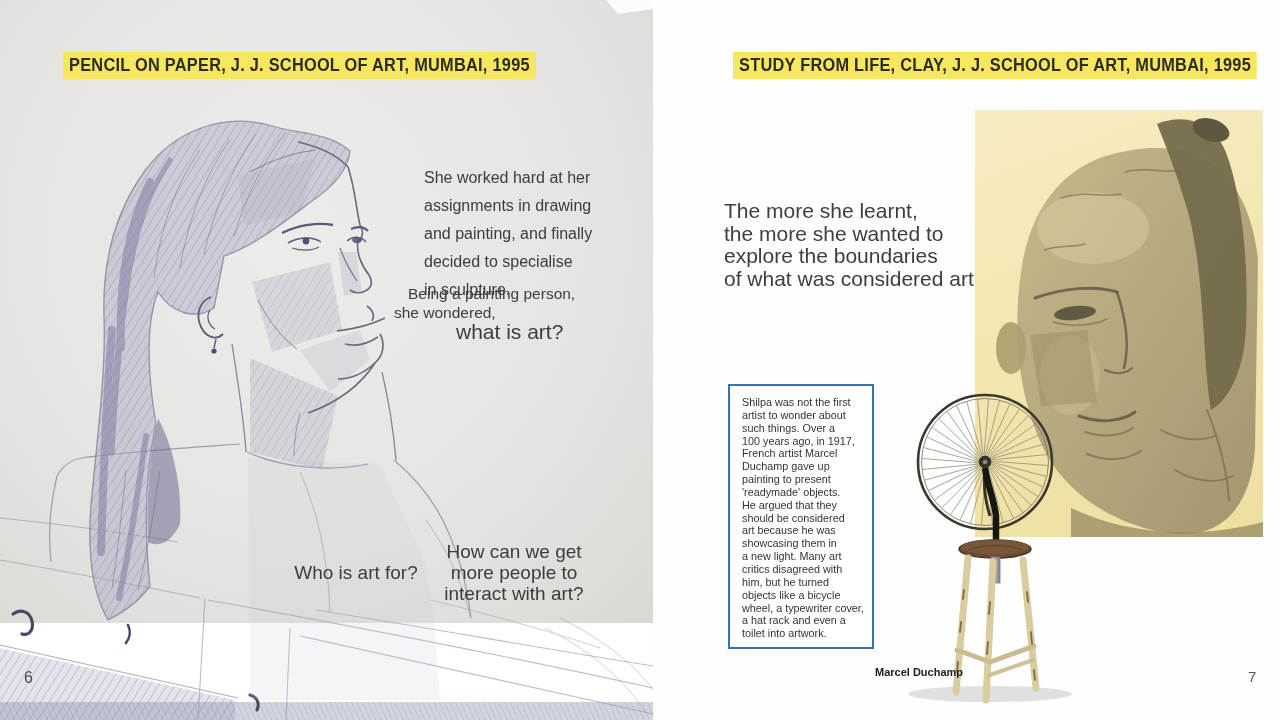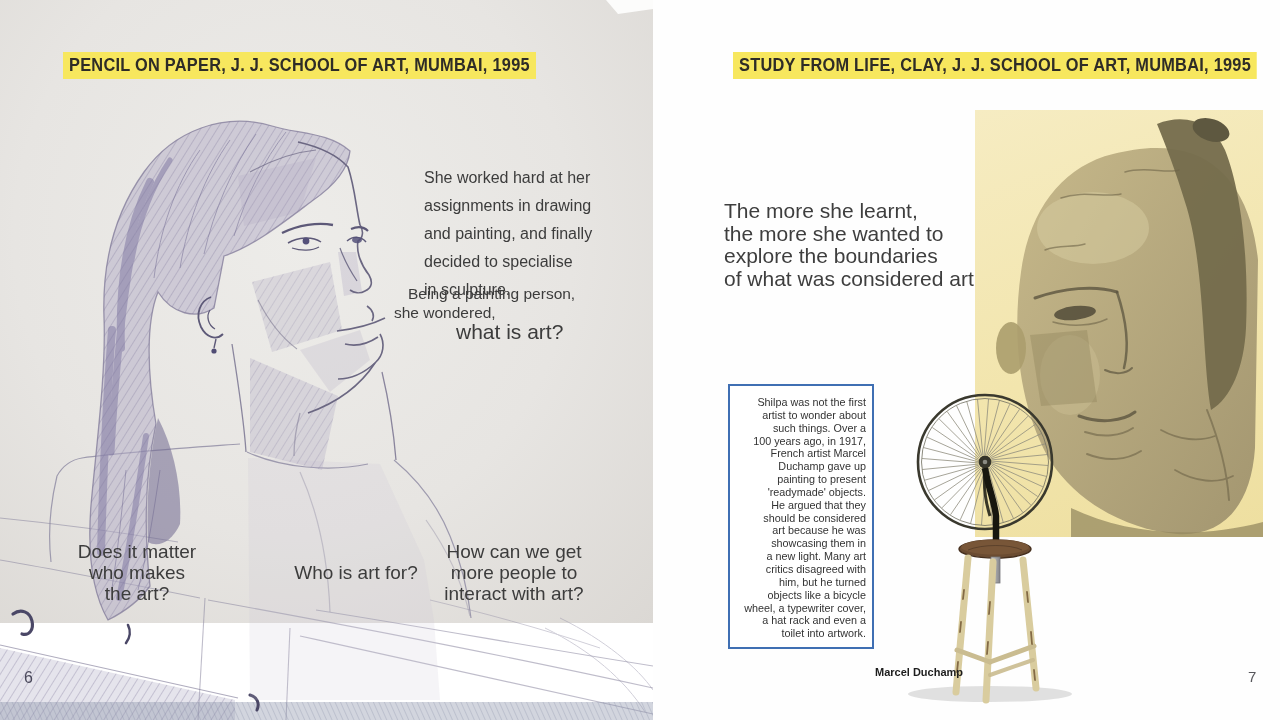--- a/index.html
+++ b/index.html
@@ -33,21 +33,21 @@
   #page6{left:24px;top:669px;}
   #page7{left:1248px;top:668px;color:#57575c;font-size:15px;}
   
   #right-page{position:absolute;left:653px;top:0;width:627px;height:720px;background:#fefefe;}
   #intro{left:724px;top:200px;font-size:21px;line-height:22.5px;color:#3e3e3e;}
   #sidebar-box{
     position:absolute;left:728px;top:384px;width:146px;height:265px;
     border:2px solid var(--border-blue);background:#fff;box-sizing:border-box;
     padding:10px 6px 6px 12px;
   }
-  #sidebar-text{font-size:10.8px;line-height:12.85px;color:#333;text-align:right;}
+  #sidebar-text{font-size:10.8px;line-height:12.85px;color:#333;}
   #photo{
     position:absolute;left:975px;top:110px;width:288px;height:427px;
     background:linear-gradient(160deg,#f6ecc2 0%,#f2e5ad 55%,#eedfa0 100%);
     z-index:1;
   }
   #wheel-wrap{position:absolute;left:890px;top:370px;width:220px;height:340px;z-index:2;}
   #caption{position:absolute;left:875px;top:666px;font-size:11px;font-weight:bold;color:#1d1d1d;z-index:3;}
 </style>
 </head>
 <body>
@@ -182,23 +182,20 @@
     <div class="body-text pre" id="left-para1">She worked hard at her
 assignments in drawing
 and painting, and finally
 decided to specialise
 in sculpture.</div>
 
     <div class="body-text" id="curious-l1">Being a painting person,</div>
     <div class="body-text" id="curious-l2">she wondered,</div>
     <div class="body-text" id="what-is-art">what is art?</div>
 
-    <div class="body-text pre question" id="q1">Does it matter
-who makes
-the art?</div>
     <div class="body-text question" id="q2">Who is art for?</div>
     <div class="body-text pre question" id="q3">How can we get
 more people to
 interact with art?</div>
 
     <div class="pagenum" id="page6">6</div>
   </div>
 
   <div id="right-page"></div>
 

